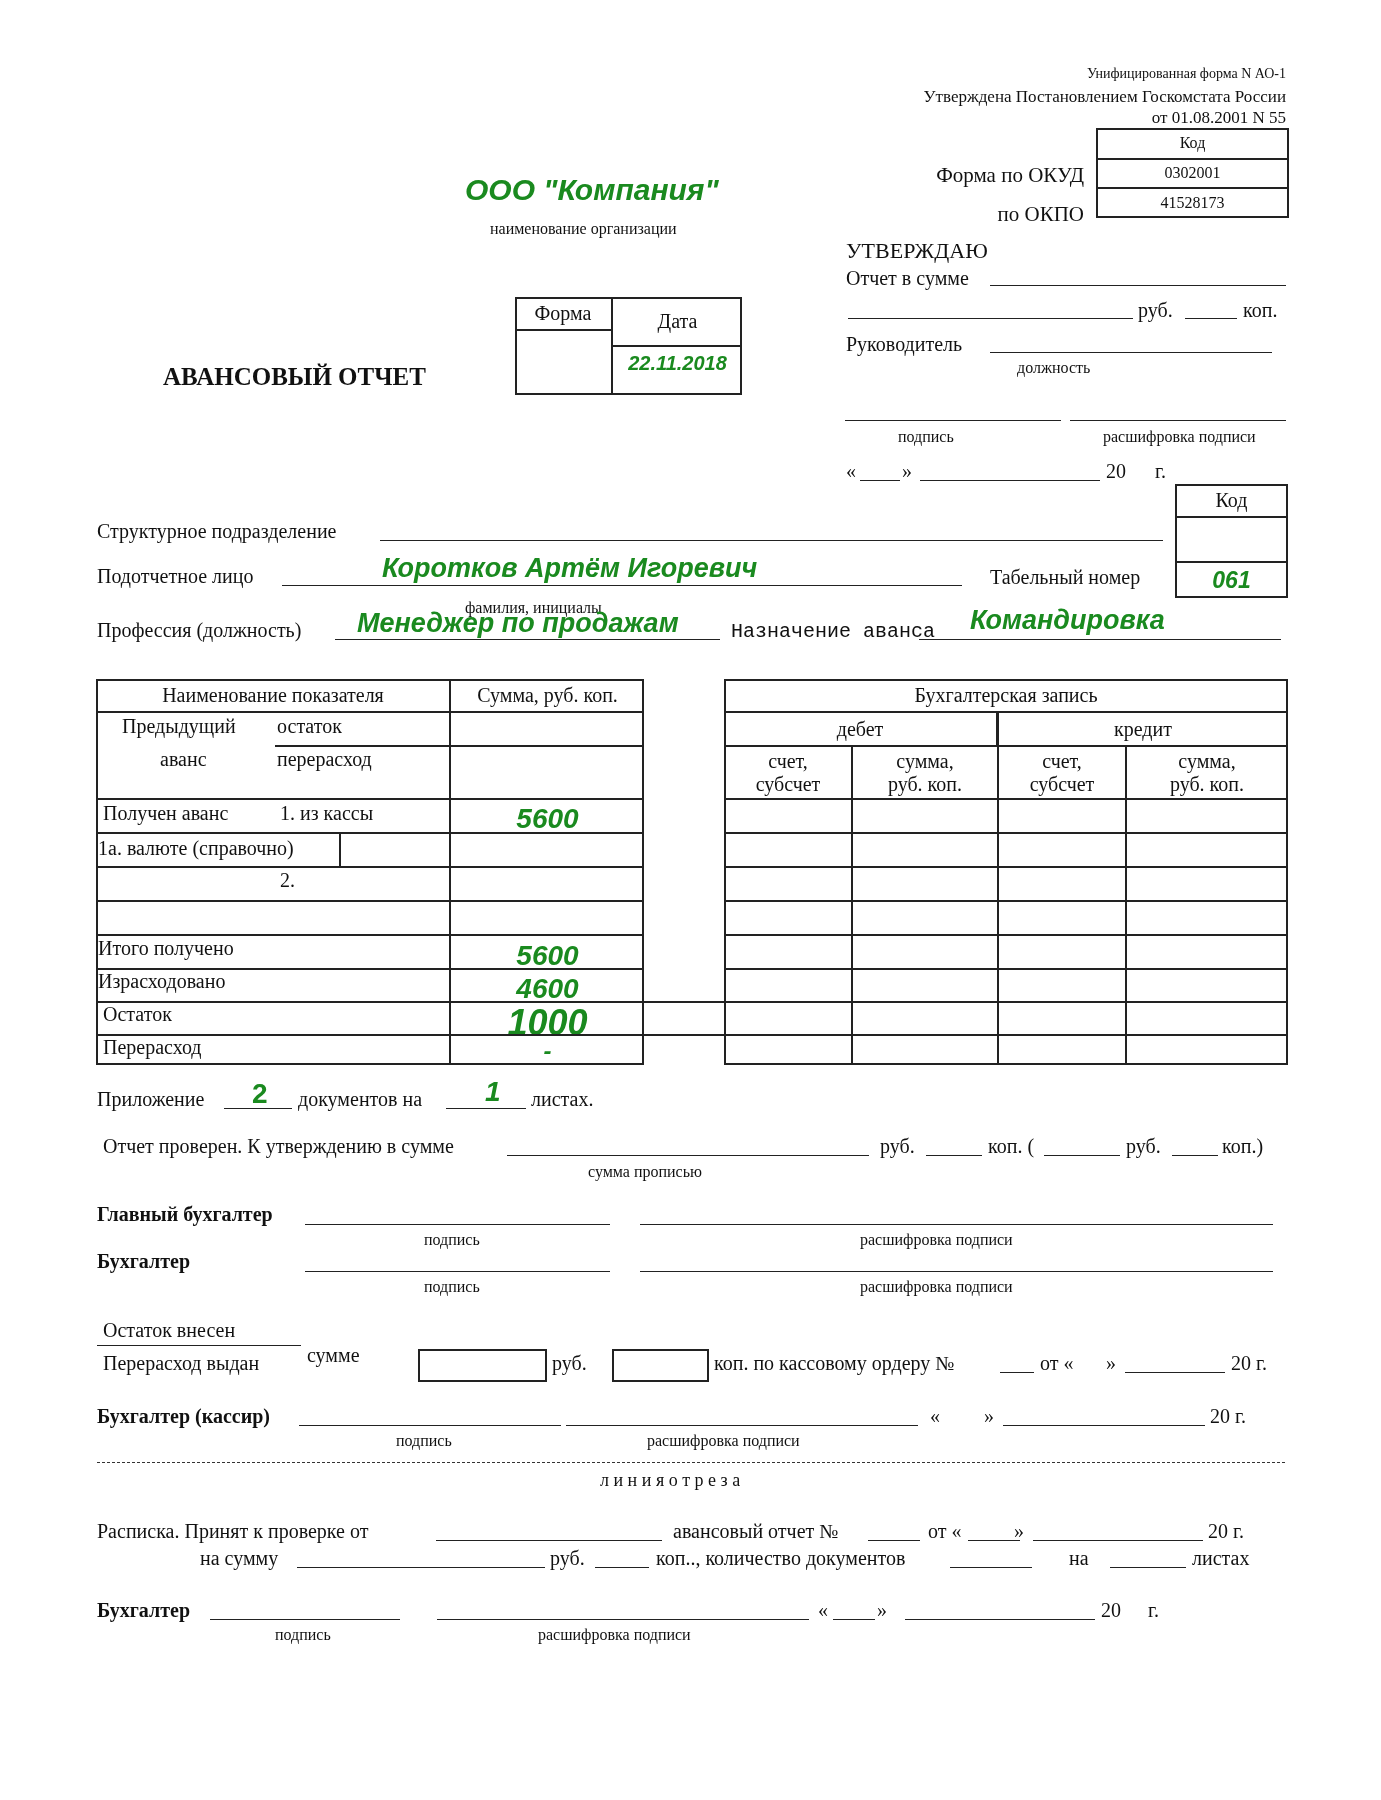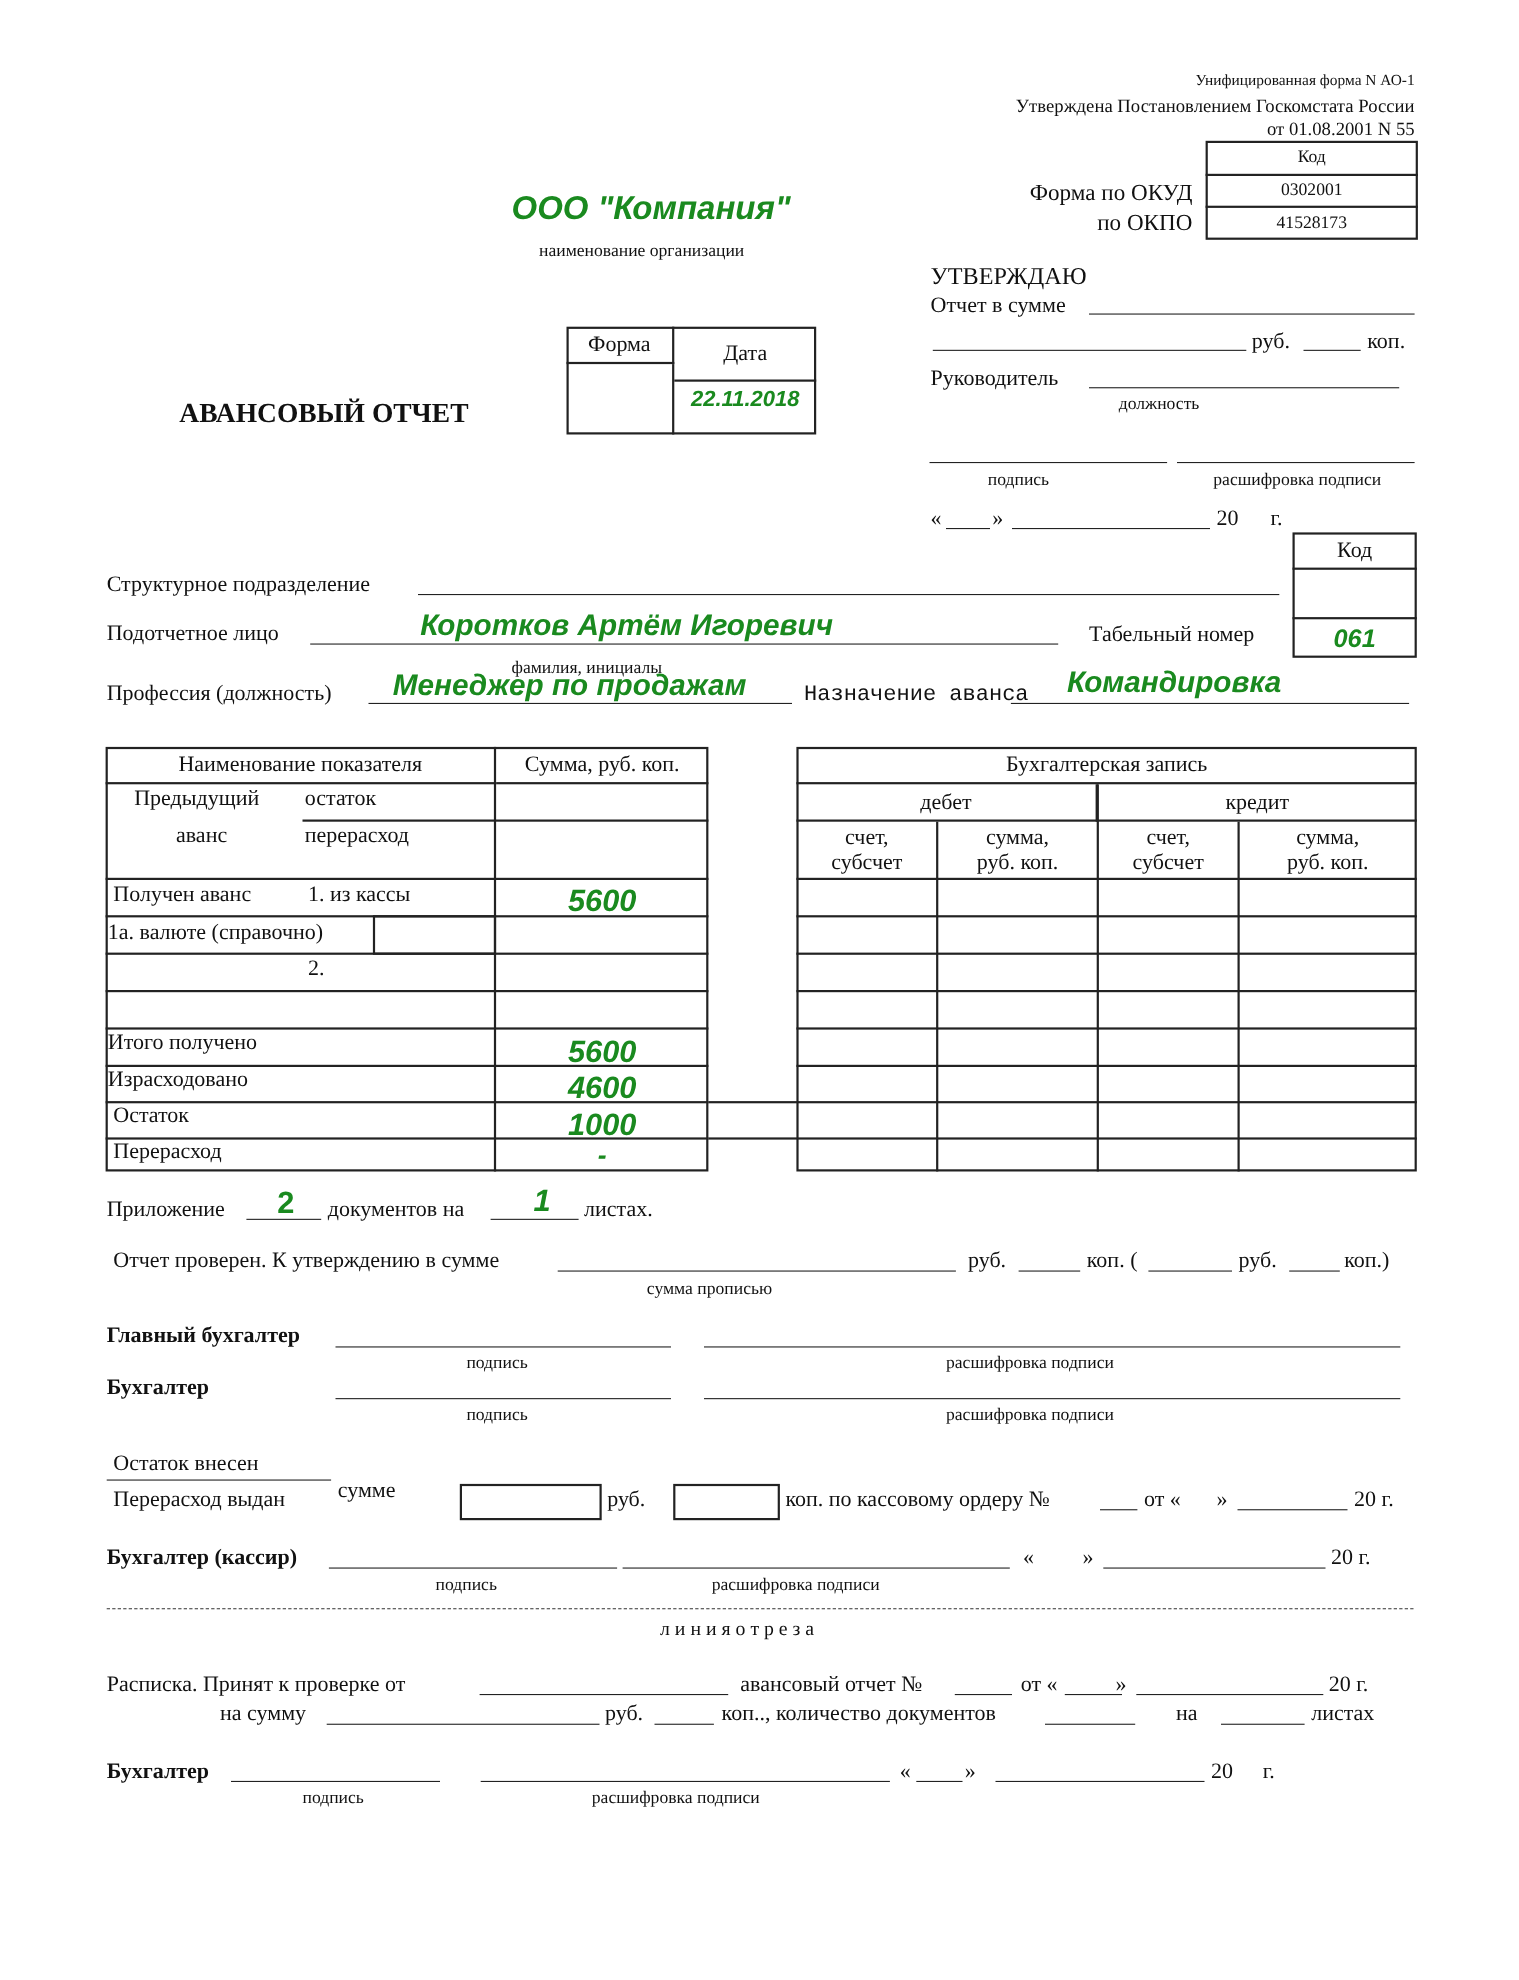--- a/index.html
+++ b/index.html
@@ -20,21 +20,21 @@
 
 <div class="abs s" style="right:95px; top:66px; font-size:14px;">Унифицированная форма N АО-1</div>
 <div class="abs s" style="right:95px; top:87px; font-size:17px;">Утверждена Постановлением Госкомстата России</div>
 <div class="abs s" style="right:95px; top:108px; font-size:17px;">от 01.08.2001 N 55</div>
 
 <div class="box" style="left:1096px; top:128px; width:193px; height:90px;"></div>
 <div class="cell s" style="left:1096px; top:128px; width:193px; height:32px; border-bottom:2px solid #222;">Код</div>
 <div class="cell s" style="left:1096px; top:160px; width:193px; height:29px; border-bottom:2px solid #222;">0302001</div>
 <div class="cell s" style="left:1096px; top:189px; width:193px; height:29px;">41528173</div>
 <div class="abs t" style="right:297px; top:163px; font-size:21px;">Форма по ОКУД</div>
-<div class="abs t" style="right:297px; top:190px; font-size:21px;">по ОКПО</div>
+<div class="abs t" style="right:297px; top:202px; font-size:21px;">по ОКПО</div>
 
 <div class="abs g" style="left:465px; top:173px; font-size:30px;">ООО "Компания"</div>
 <div class="abs s" style="left:490px; top:220px;">наименование организации</div>
 
 <div class="abs b" style="left:163px; top:363px; font-size:25px;">АВАНСОВЫЙ ОТЧЕТ</div>
 
 <div class="box" style="left:515px; top:297px; width:227px; height:98px;"></div>
 <div class="cell t" style="left:515px; top:297px; width:98px; height:34px; border-right:2px solid #222; border-bottom:2px solid #222;">Форма</div>
 <div class="cell t" style="left:613px; top:297px; width:129px; height:50px; border-bottom:2px solid #222;">Дата</div>
 <div class="cell" style="left:515px; top:331px; width:98px; height:64px; border-right:2px solid #222;"></div>
@@ -113,21 +113,21 @@
   <div class="cell" style="left:451px; top:902px; width:193px; height:32px;"></div>
   <div style="position:absolute; left:96px; top:934px; width:548px; height:2px; background:#222;"></div>
 
   <div class="abs t" style="left:98px; top:937px;">Итого получено</div>
   <div class="cell g" style="left:451px; top:936px; width:193px; height:32px; font-size:28px; padding-top:8px;">5600</div>
   <div style="position:absolute; left:96px; top:968px; width:548px; height:2px; background:#222;"></div>
   <div class="abs t" style="left:98px; top:970px;">Израсходовано</div>
   <div class="cell g" style="left:451px; top:970px; width:193px; height:32px; font-size:28px; padding-top:6px;">4600</div>
   <div style="position:absolute; left:96px; top:1001px; width:548px; height:2px; background:#222;"></div>
   <div class="abs t" style="left:103px; top:1003px;">Остаток</div>
-  <div class="cell g" style="left:451px; top:1003px; width:193px; height:32px; font-size:28px; padding-top:8px;">1000</div>
+  <div class="cell g" style="left:451px; top:1003px; width:193px; height:32px; font-size:36px; padding-top:8px;">1000</div>
   <div style="position:absolute; left:96px; top:1034px; width:548px; height:2px; background:#222;"></div>
   <div class="abs t" style="left:103px; top:1036px;">Перерасход</div>
   <div class="cell g" style="left:451px; top:1036px; width:193px; height:29px; font-size:24px;">-</div>
 </div>
 
 <div>
   <div class="box" style="left:724px; top:679px; width:564px; height:386px;"></div>
   <div class="cell t" style="left:724px; top:679px; width:564px; height:34px; border-bottom:2px solid #222;">Бухгалтерская запись</div>
   <div class="cell t" style="left:724px; top:713px; width:274px; height:34px; border-bottom:2px solid #222; border-right:2px solid #222;">дебет</div>
   <div class="cell t" style="left:998px; top:713px; width:290px; height:34px; border-bottom:2px solid #222;">кредит</div>

